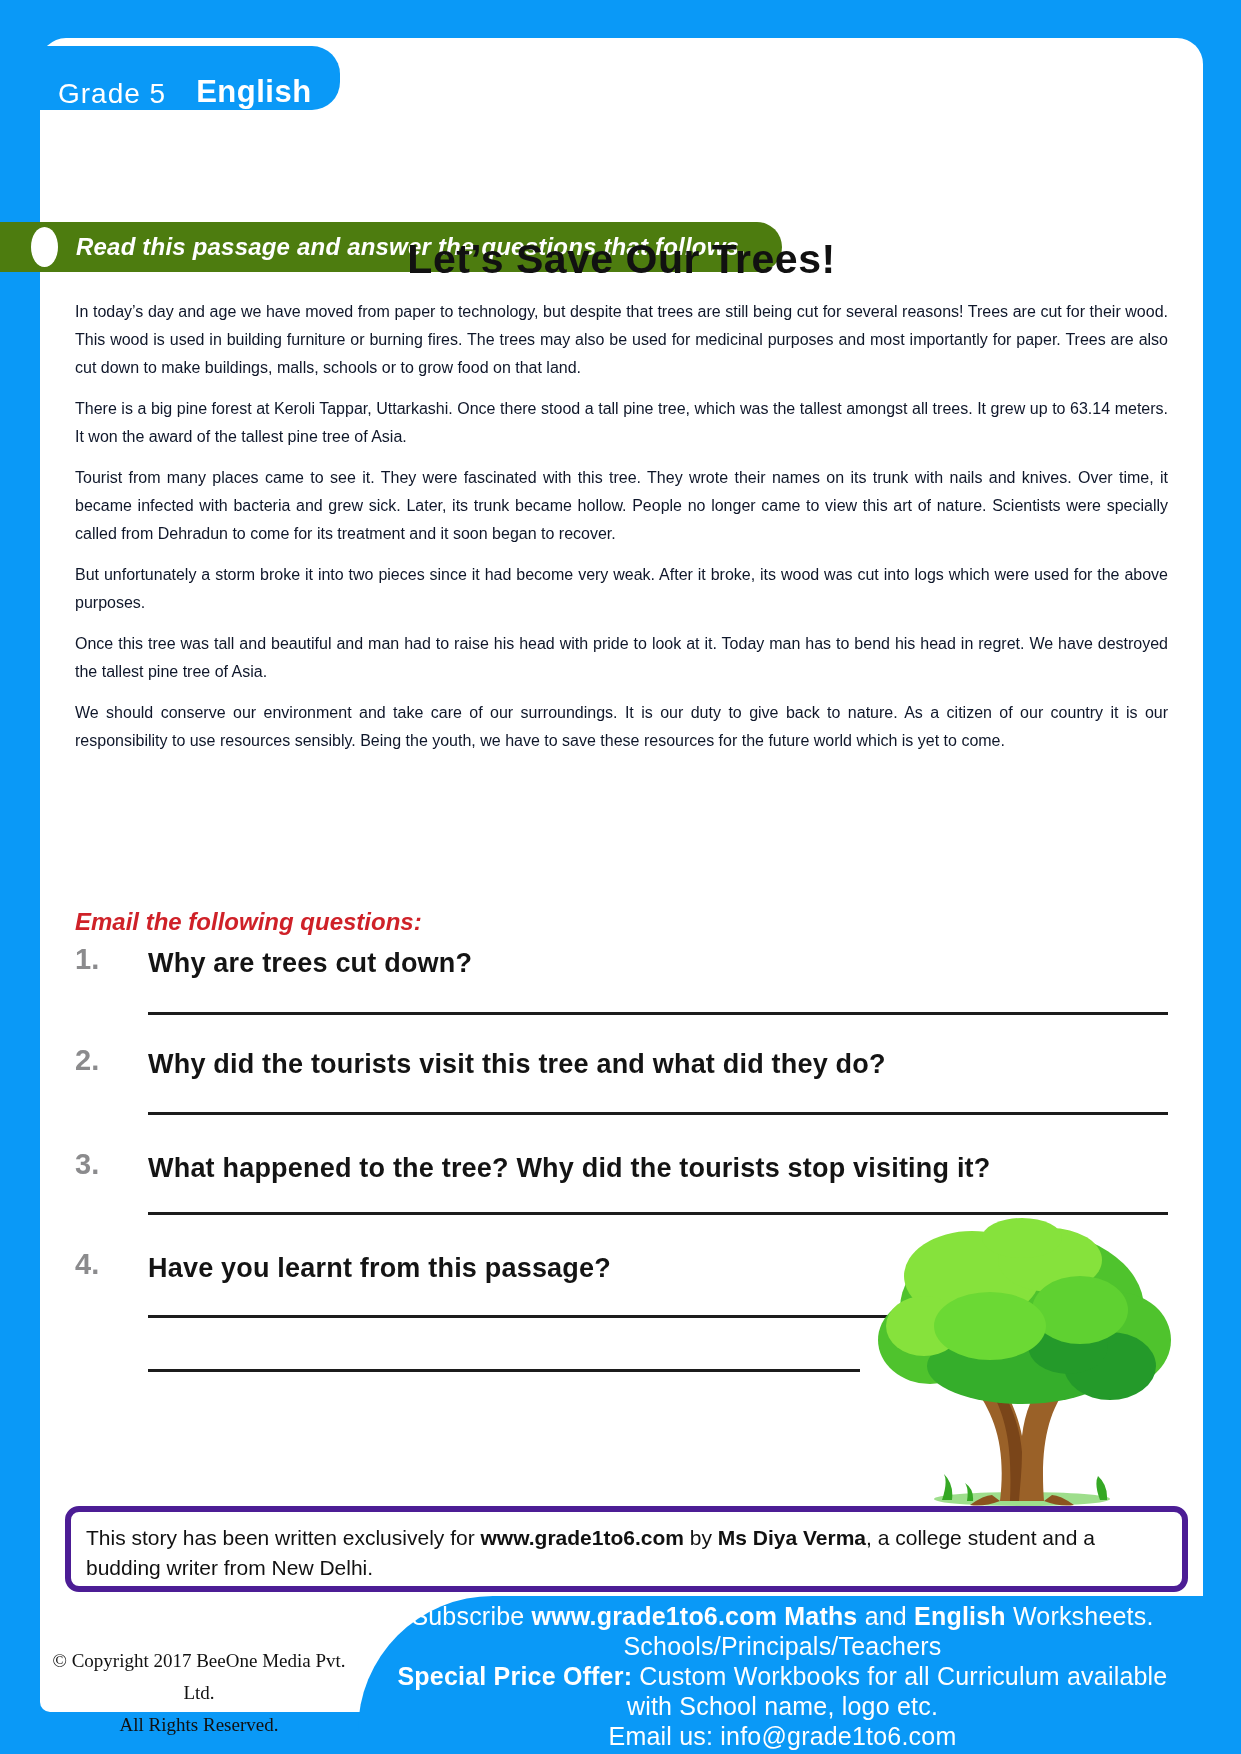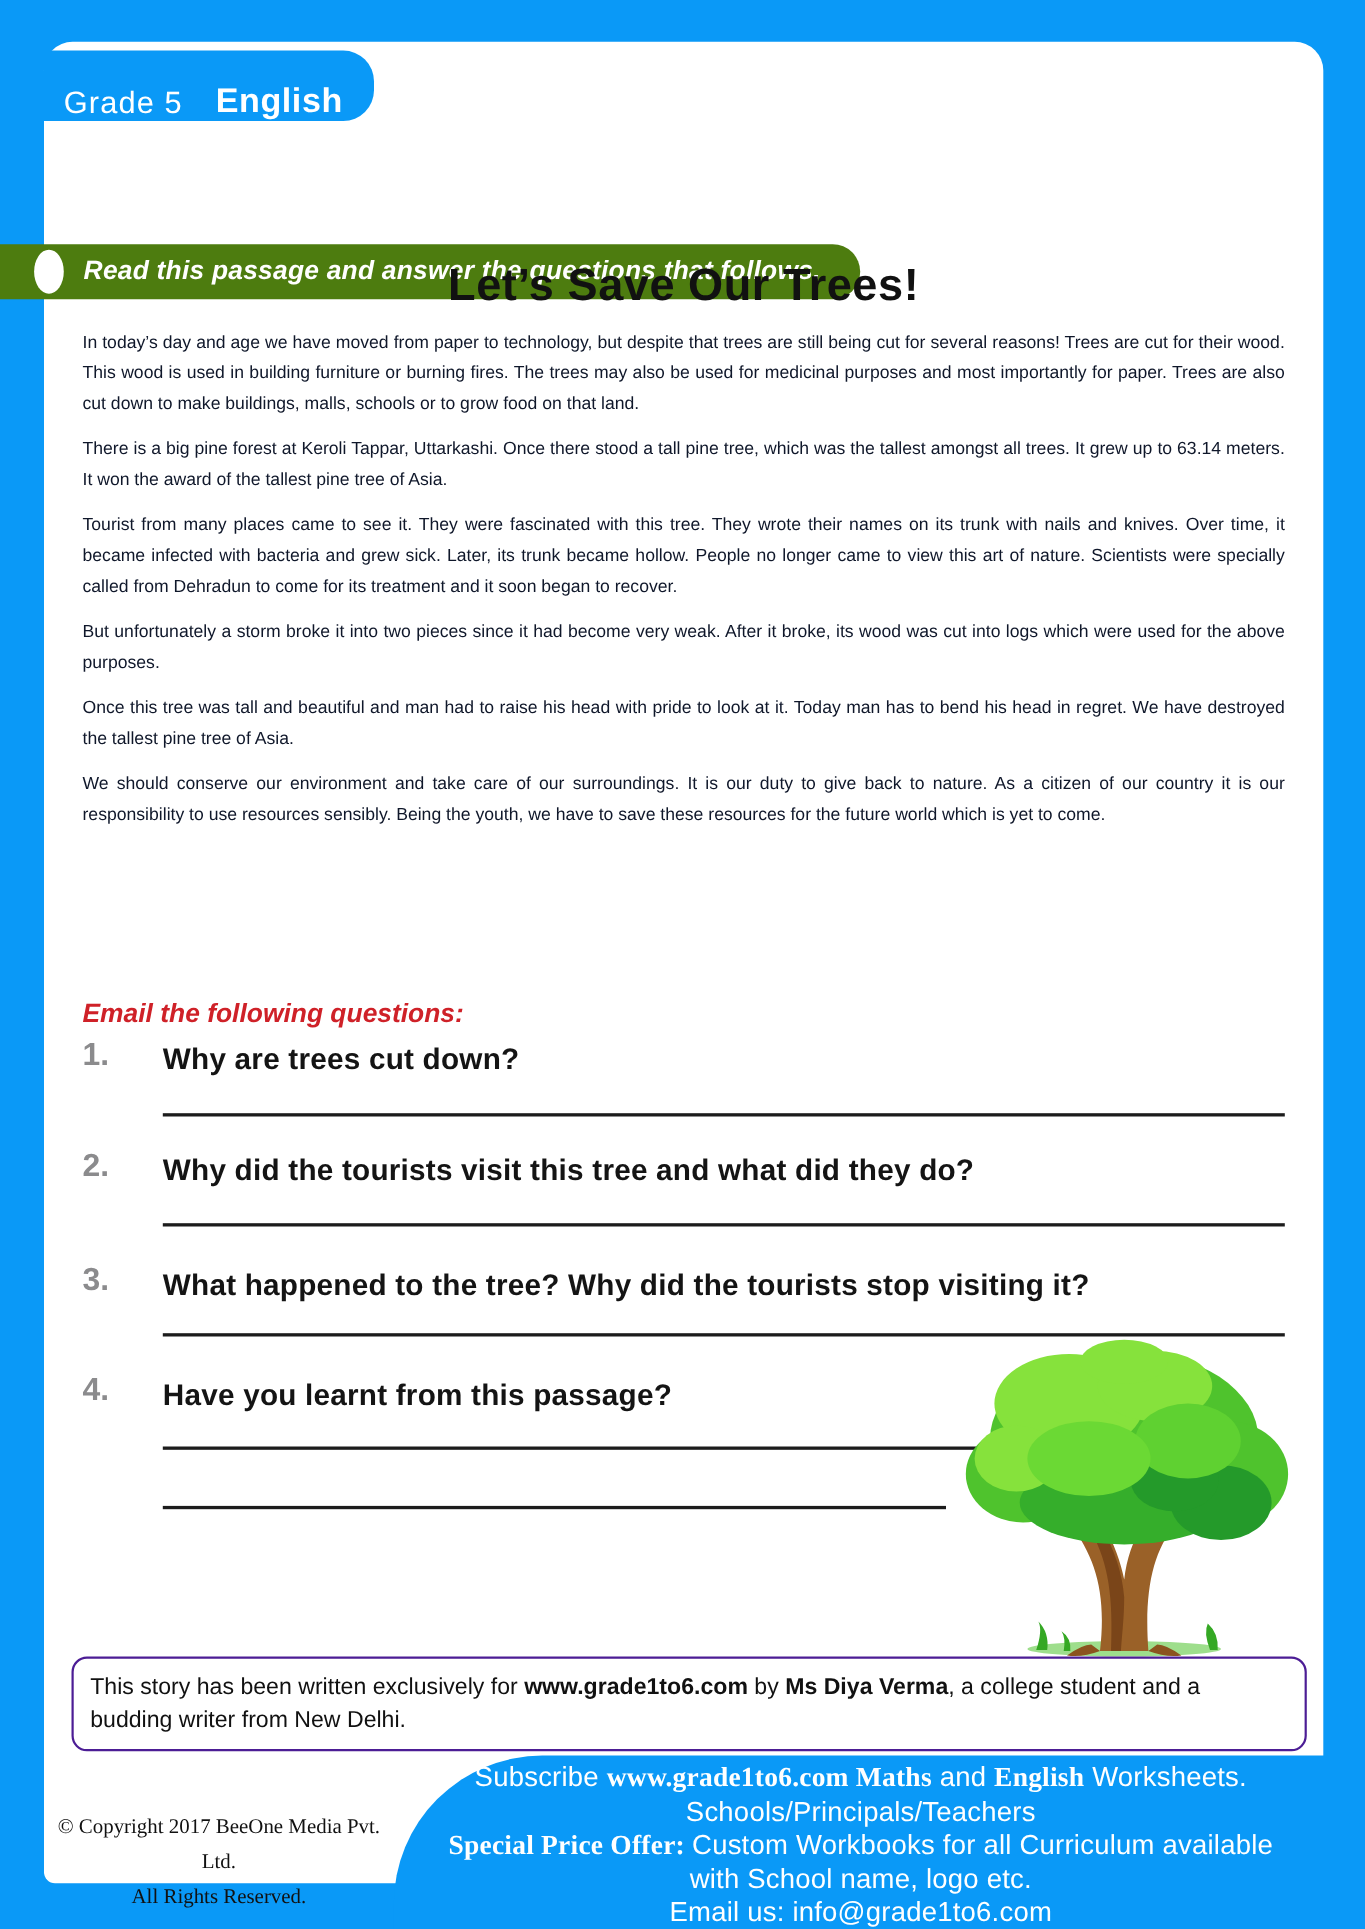--- a/index.html
+++ b/index.html
@@ -56,36 +56,36 @@
   .q-text{
     position:absolute;left:148px;width:1020px;
     color:#141414;font-size:27px;font-weight:700;letter-spacing:.2px;
   }
   .answer-line{
     position:absolute;height:0;border-top:3px solid #1c1c1c;
   }
   
   .note-box{
     position:absolute;left:65px;top:1506px;width:1123px;height:86px;box-sizing:border-box;
-    border:2px solid #4c1d95;border-radius:14px;background:#fff;
+    border:6px solid #4c1d95;border-radius:14px;background:#fff;
     padding:11px 15px;font-size:21px;line-height:30px;color:#111;
   }
   .note-box .b{font-weight:700;}
   
   .tree{position:absolute;left:872px;top:1208px;width:305px;height:300px;}
   
   .footer-bubble{
     position:absolute;left:358px;top:1596px;width:883px;height:158px;
     background:#0a99f7;border-top-left-radius:135px;
   }
   .footer-text{
     position:absolute;left:362px;top:1601px;width:841px;
     color:#fff;font-size:25px;line-height:30px;text-align:center;letter-spacing:.2px;
   }
-  .footer-text .b{font-weight:700;font-family:Liberation Serif, serif;}
+  .footer-text .b{font-weight:700;}
   .copyright{
     position:absolute;left:46px;top:1645px;width:306px;text-align:center;
     font-family:"Liberation Serif", serif;font-size:19px;line-height:32px;color:#111;
   }
 </style>
 </head>
 <body>
 
 <div class="canvas">
 

